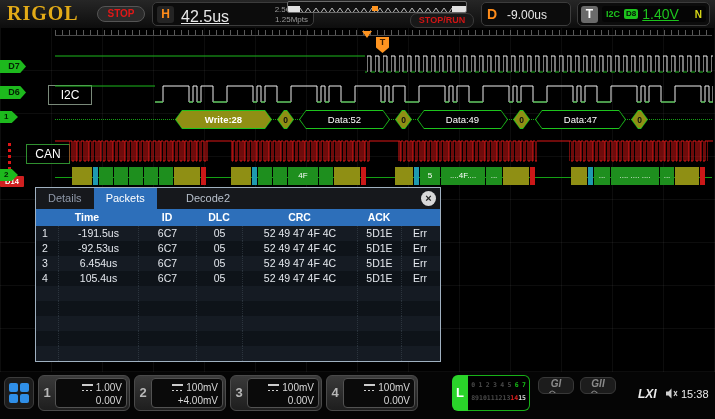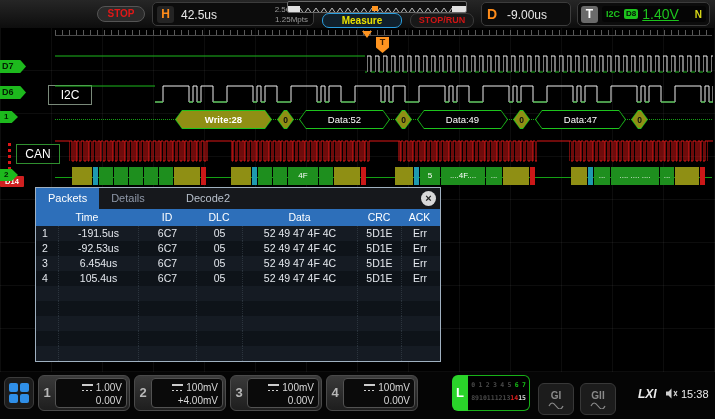--- a/index.html
+++ b/index.html
@@ -10,21 +10,21 @@
   
   .topbar{position:absolute;left:0;top:0;width:715px;height:28px;background:linear-gradient(#262626,#0d0d0d);}
   .brand{position:absolute;left:7px;top:2px;font-family:"Liberation Serif",serif;font-weight:bold;
          font-size:20px;color:#e3ab17;letter-spacing:1px;}
   .stop-badge{position:absolute;left:97px;top:6px;width:48px;height:16px;border-radius:8px;background:#2b2b2b;
          border:1px solid #555;color:#e01818;font-size:10px;font-weight:bold;text-align:center;line-height:14px;}
   .h-group{position:absolute;left:152px;top:2px;width:162px;height:24px;background:#0c0c0c;
          border:1px solid #3c3c3c;border-radius:5px;}
   .h-key{position:absolute;left:4px;top:3px;width:17px;height:17px;background:#242424;border-radius:3px;
          color:#ff8c1a;font-weight:bold;font-size:12px;text-align:center;line-height:17px;}
-  .h-val{position:absolute;left:28px;top:5px;font-size:12px;color:#e8e8e8;}
+  .h-val{position:absolute;left:28px;top:5px;font-size:16px;color:#e8e8e8;text-decoration:underline;}
   .h-rate{position:absolute;right:5px;top:2px;text-align:right;font-size:8px;line-height:10px;color:#9a9a9a;}
   .ovstrip{position:absolute;left:287px;top:1px;width:180px;height:12px;background:#101010;
          border:1px solid #6a6a6a;border-radius:2px;overflow:hidden;}
   .measure-btn{position:absolute;left:322px;top:13px;width:80px;height:15px;background:#10202c;
          border:1px solid #2a9fe0;border-radius:7px;color:#e8e000;font-size:10px;font-weight:bold;
          text-align:center;line-height:13px;}
   .stoprun-btn{position:absolute;left:410px;top:13px;width:64px;height:15px;background:#181818;
          border:1px solid #3a3a3a;border-radius:7px;color:#d01414;font-size:9px;font-weight:bold;
          text-align:center;line-height:13px;}
   .d-group{position:absolute;left:481px;top:2px;width:90px;height:24px;background:#0c0c0c;
@@ -47,21 +47,21 @@
         background-image:repeating-linear-gradient(90deg,rgba(255,255,255,0.05) 0 1px,transparent 1px 51px),
                          repeating-linear-gradient(0deg,rgba(255,255,255,0.05) 0 1px,transparent 1px 43px);}
   .ruler{position:absolute;left:55px;right:3px;top:2px;height:6px;border-bottom:1px solid #4a4a4a;
          background:repeating-linear-gradient(90deg,#5a5a5a 0 1px,transparent 1px 7px);}
   .trig-tri{position:absolute;left:362px;top:3px;width:0;height:0;
          border-left:5px solid transparent;border-right:5px solid transparent;border-top:7px solid #ff9420;}
   .trig-flag{position:absolute;left:376px;top:9px;width:13px;height:16px;background:#ff9420;
          clip-path:polygon(0 0,100% 0,100% 66%,50% 100%,0 66%);color:#402000;font-size:9px;font-weight:bold;
          text-align:center;line-height:11px;}
   .dflag{position:absolute;width:26px;height:13px;background:#1db91d;color:#032003;font-size:9px;font-weight:bold;
-         text-align:left;padding-left:2px;line-height:13px;clip-path:polygon(0 0,78% 0,100% 50%,78% 100%,0 100%);}
+         text-align:center;padding-left:2px;line-height:13px;clip-path:polygon(0 0,78% 0,100% 50%,78% 100%,0 100%);}
   .busidx{position:absolute;width:18px;height:12px;background:#1db91d;color:#032003;font-size:8px;font-weight:bold;
          text-align:left;padding-left:4px;line-height:12px;clip-path:polygon(0 0,65% 0,100% 50%,65% 100%,0 100%);}
   .srcbadge{position:absolute;width:24px;height:11px;background:#d02020;color:#fff;font-size:7.5px;font-weight:bold;
          text-align:center;line-height:11px;border-radius:1px;}
   .buslabel{position:absolute;width:44px;height:20px;border:1px solid #6f8f6f;background:rgba(0,0,0,0.55);
          color:#fff;font-size:12px;text-align:center;line-height:18px;}
   .wave{position:absolute;left:55px;}
   .bus1{position:absolute;left:55px;right:3px;top:91px;border-top:1px dotted #14a014;}
   .bus2{position:absolute;left:55px;right:3px;top:149px;border-top:1px solid #14a014;}
   .can-edge{position:absolute;left:8px;top:114px;width:3px;height:28px;
@@ -89,21 +89,21 @@
   .ptable{position:absolute;left:35px;top:159px;width:406px;height:175px;background:#0a0d12;
           border:1px solid #9fb0c0;}
   .ptabs{height:21px;background:#16181c;display:flex;align-items:stretch;position:relative;}
   .ptab{padding:0 12px;line-height:21px;color:#8f98a8;font-size:11px;}
   .ptab.active{background:#2d6fba;color:#fff;}
   .ptitle{position:absolute;left:150px;right:0;line-height:21px;color:#b8c0cc;font-size:11px;pointer-events:none;}
   .pclose{position:absolute;right:4px;top:3px;width:15px;height:15px;border-radius:8px;background:#d8d8d8;
           color:#222;font-size:11px;font-weight:bold;text-align:center;line-height:15px;}
   .pgrid{display:grid;grid-template-columns:22px 80px 58px 46px 115px 44px 37px;}
   .phead{background:#2d6fba;color:#fff;height:17px;line-height:17px;font-size:10.5px;}
-  .phead .c{text-align:center;}
+  .phead .c{text-align:center;font-weight:bold;}
   .phead .span2{grid-column:1/3;}
   .prow{height:15px;line-height:15px;color:#e4e8ee;font-size:10.5px;}
   .prow:nth-child(odd){background:#151b23;}
   .prow:nth-child(even){background:#0e1319;}
   .prow .c{text-align:center;border-left:1px dotted rgba(150,170,190,0.18);overflow:hidden;white-space:nowrap;}
   .prow .c:first-child{border-left:none;text-align:left;padding-left:6px;}
 
   
   .botbar{position:absolute;left:0;top:372px;width:715px;height:47px;background:#050505;}
   .menu-btn{position:absolute;left:4px;top:5px;width:30px;height:32px;background:#1c1c1c;border:1px solid #3c3c3c;
@@ -120,33 +120,34 @@
        background:repeating-linear-gradient(90deg,#ccc 0 2px,transparent 2px 4px);
        background-size:100% 2px;background-position:0 4px;background-repeat:no-repeat;}
   .la-btn{position:absolute;left:452px;top:3px;width:78px;height:36px;display:flex;}
   .la-tab{width:18px;background:#2ad42a;border-radius:6px 0 0 6px;color:#fff;font-weight:bold;font-size:13px;
           text-align:center;line-height:36px;}
   .la-panel{flex:1;background:#000;border:1px solid #18b018;border-left:none;border-radius:0 6px 6px 0;
           padding:3px 3px 0 3px;}
   .larow{display:flex;justify-content:space-between;height:13px;}
   .ladig{font-size:6.5px;font-weight:bold;line-height:13px;font-family:"DejaVu Sans Mono",monospace;}
   .ladig.off{color:#4a4a4a;} .ladig.on{color:#15c015;} .ladig.sel{color:#e02020;} .ladig.lit{color:#d8d8d8;}
-  .gen-btn{position:absolute;top:11px;width:36px;height:32px;background:#1c1c1c;border:1px solid #383838;
+  .gen-btn{position:absolute;top:5px;width:36px;height:17px;background:#1c1c1c;border:1px solid #383838;
           border-radius:6px;display:flex;flex-direction:column;align-items:center;justify-content:center;gap:1px;
-          color:#8a8a8a;font-size:10px;font-weight:bold;}
+          color:#8a8a8a;font-size:10px;font-weight:bold;font-style:italic;}
   .lxi{position:absolute;left:638px;top:15px;font-style:italic;font-weight:bold;font-size:12px;color:#ececec;}
   .spk{position:absolute;left:665px;top:15px;}
   .clock{position:absolute;left:681px;top:16px;font-size:11px;color:#ececec;}
 </style>
 </head>
 <body>
 
 <div class="screen">
 
   <div class="topbar">
+    <div class="brand">RIGOL</div>
     <div class="stop-badge">STOP</div>
 
     <div class="h-group">
       <div class="h-key">H</div>
       <div class="h-val">42.5us</div>
       <div class="h-rate">
         <div>2.5GSa/s</div>
         <div>1.25Mpts</div>
       </div>
     </div>
@@ -158,21 +159,20 @@
             <path d="M0,8 L4,2 L8,8" fill="none" stroke="#b8b8b8" stroke-width="1"></path>
           </pattern>
         </defs>
         <rect x="12" y="0" width="152" height="10" fill="url(#zz)"></rect>
         <rect x="0" y="0" width="12" height="10" fill="#e0e0e0"></rect>
         <rect x="164" y="0" width="14" height="10" fill="#e0e0e0"></rect>
         <rect x="84" y="0" width="6" height="5" fill="#ff9420"></rect>
       </svg>
     </div>
 
-    <div class="measure-btn">Measure</div>
     <div class="stoprun-btn">STOP/RUN</div>
 
     <div class="d-group">
       <div class="d-key">D</div>
       <div class="d-val">-9.00us</div>
     </div>
 
     <div class="t-group">
       <div class="t-key">T</div>
       <div class="t-info">
@@ -238,21 +238,21 @@
         <div class="hex data" style="left: 535px; width: 91px;">
           <div class="hexfill">Data:47</div>
         </div>
         <div class="hex ack" style="left: 631px; width: 17px;">
           <div class="hexfill">0</div>
         </div>
       </div>
 
     <div class="can-edge"></div>
     <div class="srcbadge" style="left:0;top:120px;margin-top:28px;">D14</div>
-    <div class="buslabel" style="left:16px;top:116px;border-color:#2f8f2f;">CAN</div>
+    <div class="buslabel" style="left:26px;top:116px;border-color:#2f8f2f;">CAN</div>
     <svg class="wave" style="top:109px;" width="658" height="30">
       <defs>
         <pattern id="patCAN" width="12" height="30" patternUnits="userSpaceOnUse">
           <path d="M0,4 V24 H2 V4 H5 V24 H7 V4 H9 V24 H10 V4 H12" fill="none" stroke="#dd1616" stroke-width="1"></path>
         </pattern>
       </defs>
       <line x1="0" y1="4" x2="14" y2="4" stroke="#dd1616"></line>
       <rect x="14" y="0" width="139" height="30" fill="url(#patCAN)"></rect>
       <line x1="153" y1="4" x2="176" y2="4" stroke="#dd1616"></line>
       <rect x="176" y="0" width="139" height="30" fill="url(#patCAN)"></rect>
@@ -302,30 +302,29 @@
           <span class="cseg c-green" style="width: 16px;">...</span>
           <span class="cseg c-green" style="width: 48px;">.... .... ....</span>
           <span class="cseg c-green" style="width: 14px;">...</span>
           <span class="cseg c-olive" style="width: 24px;"></span>
           <span class="cseg c-red" style="width: 5px;"></span>
         </div>
       </div>
 
     <div class="ptable">
       <div class="ptabs" id="ptabs">
-        <div class="ptab active">Packets</div>
-          <div class="ptab">Details</div>
+        <div class="ptab">Details</div>
+          <div class="ptab active">Packets</div>
           <div class="ptitle">Decode2</div>
         <div class="pclose">×</div>
       </div>
       <div class="pgrid phead">
         <div class="c span2">Time</div>
         <div class="c">ID</div>
         <div class="c">DLC</div>
-        <div class="c">Data</div>
         <div class="c">CRC</div>
         <div class="c">ACK</div>
       </div>
       <div id="prows">
           <div class="pgrid prow">
             <div class="c">1</div>
             <div class="c">-191.5us</div>
             <div class="c">6C7</div>
             <div class="c">05</div>
             <div class="c">52 49 47 4F 4C</div>

